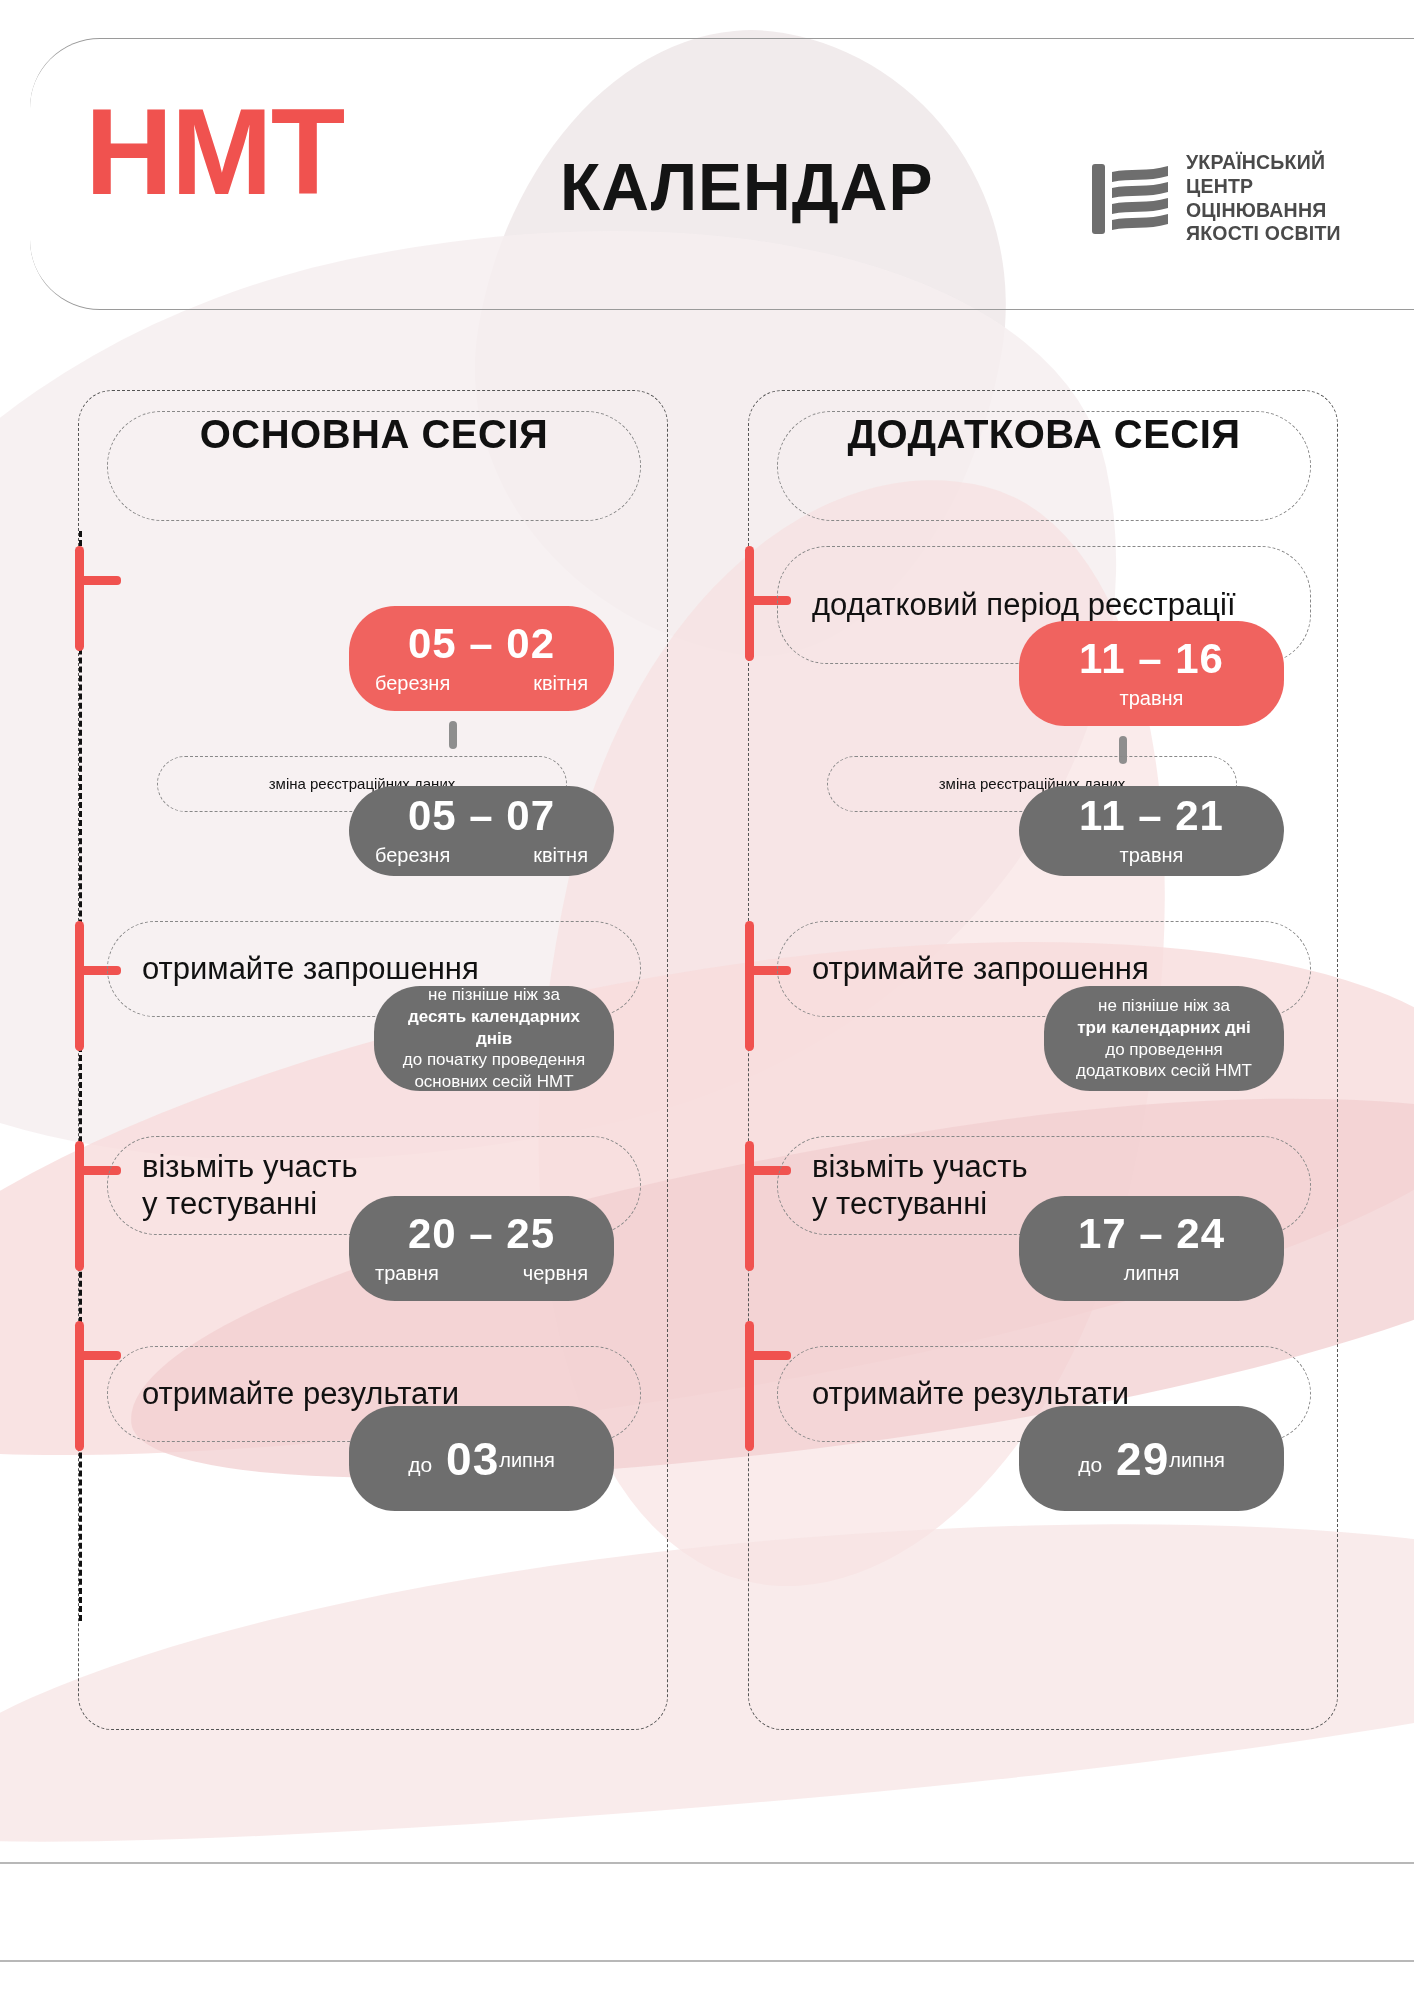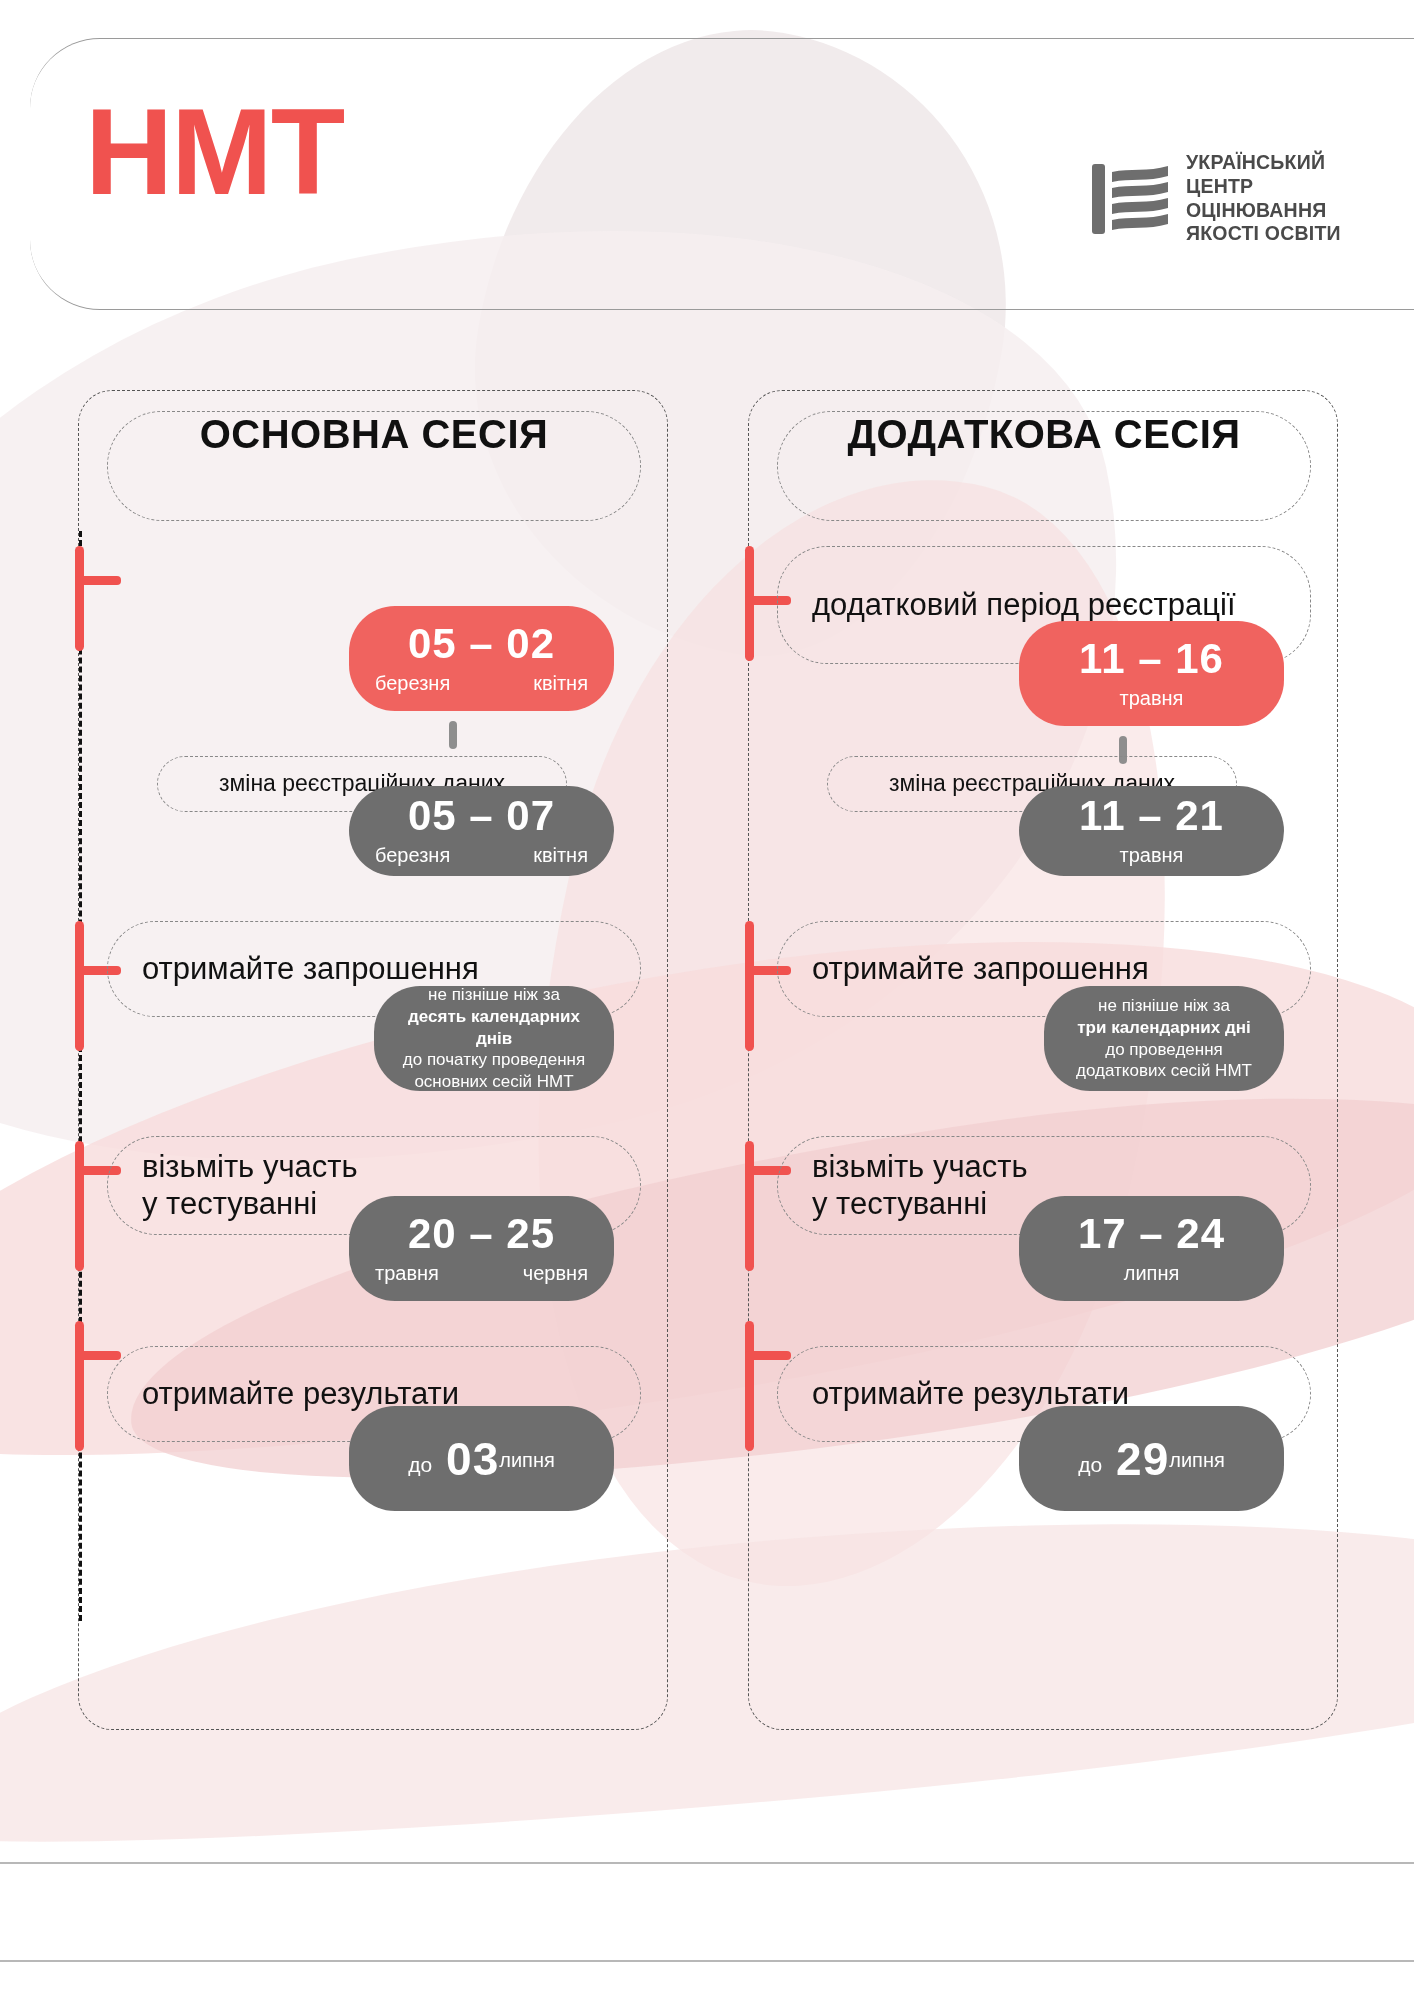--- a/index.html
+++ b/index.html
@@ -245,21 +245,21 @@
     font-size: 31px;
     line-height: 1.18;
     color: #111;
   }
   .step-label.bold {
     font-weight: 800;
     font-size: 35px;
     letter-spacing: .4px;
   }
   .step-label.small {
-    font-size: 23px;
+    font-size: 15px;
     min-height: 56px;
     justify-content: center;
     padding: 8px 22px;
   }
 
   
   .pill {
     position: absolute;
     border-radius: 46px;
     display: flex;
@@ -353,20 +353,21 @@
   <div class="ribbon-1"></div>
   <div class="ribbon-5"></div>
   <div class="ribbon-2"></div>
   <div class="ribbon-3"></div>
   <div class="ribbon-6"></div>
 </div>
 
 <div class="header">
   <div class="header-inner">
     <div class="nmt">НМТ</div>
+    <div class="calendar-word">КАЛЕНДАР</div>
 
     <div class="logo">
       <span class="logo-mark">
         <svg width="82" height="78" viewBox="0 0 82 78" xmlns="http://www.w3.org/2000/svg">
           <rect x="2" y="4" width="13" height="70" rx="3" fill="#6e6e6e"></rect>
           <path d="M22 12 C40 8 58 12 78 6 L78 16 C58 22 40 18 22 22 Z" fill="#6e6e6e"></path>
           <path d="M22 28 C40 24 58 28 78 22 L78 32 C58 38 40 34 22 38 Z" fill="#6e6e6e"></path>
           <path d="M22 44 C40 40 58 44 78 38 L78 48 C58 54 40 50 22 54 Z" fill="#6e6e6e"></path>
           <path d="M22 60 C40 56 58 60 78 54 L78 64 C58 70 40 66 22 70 Z" fill="#6e6e6e"></path>
         </svg>

